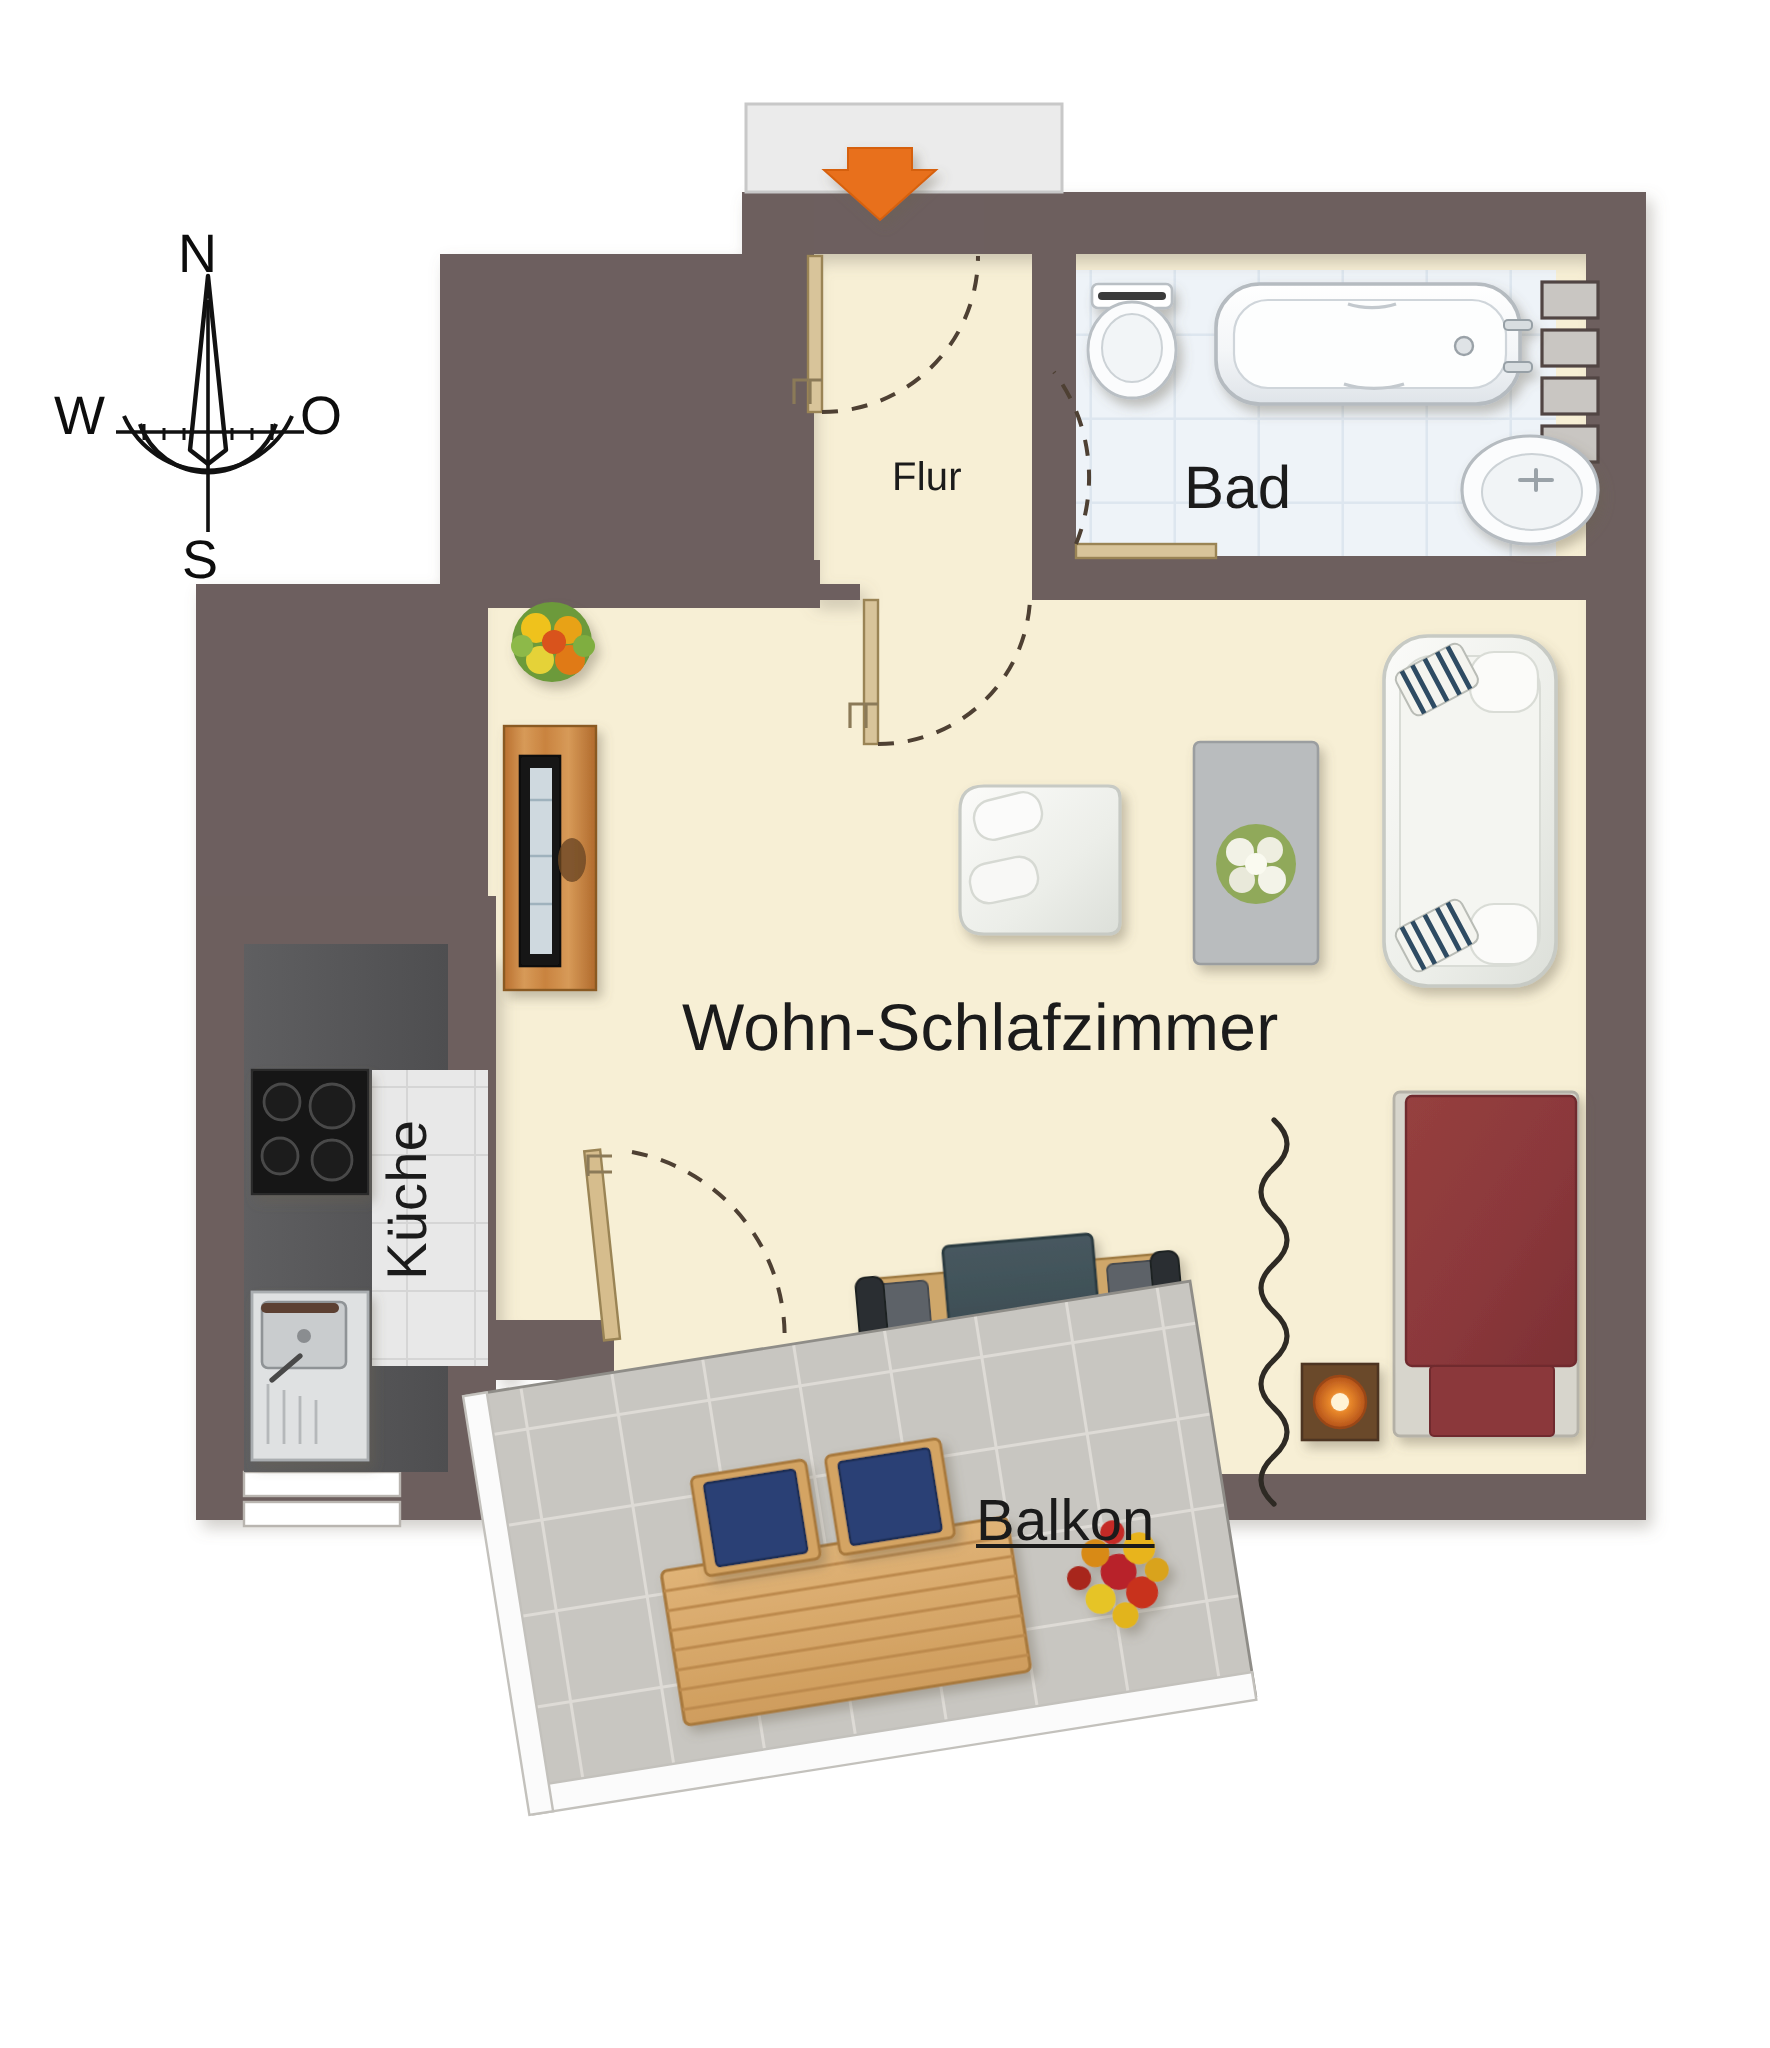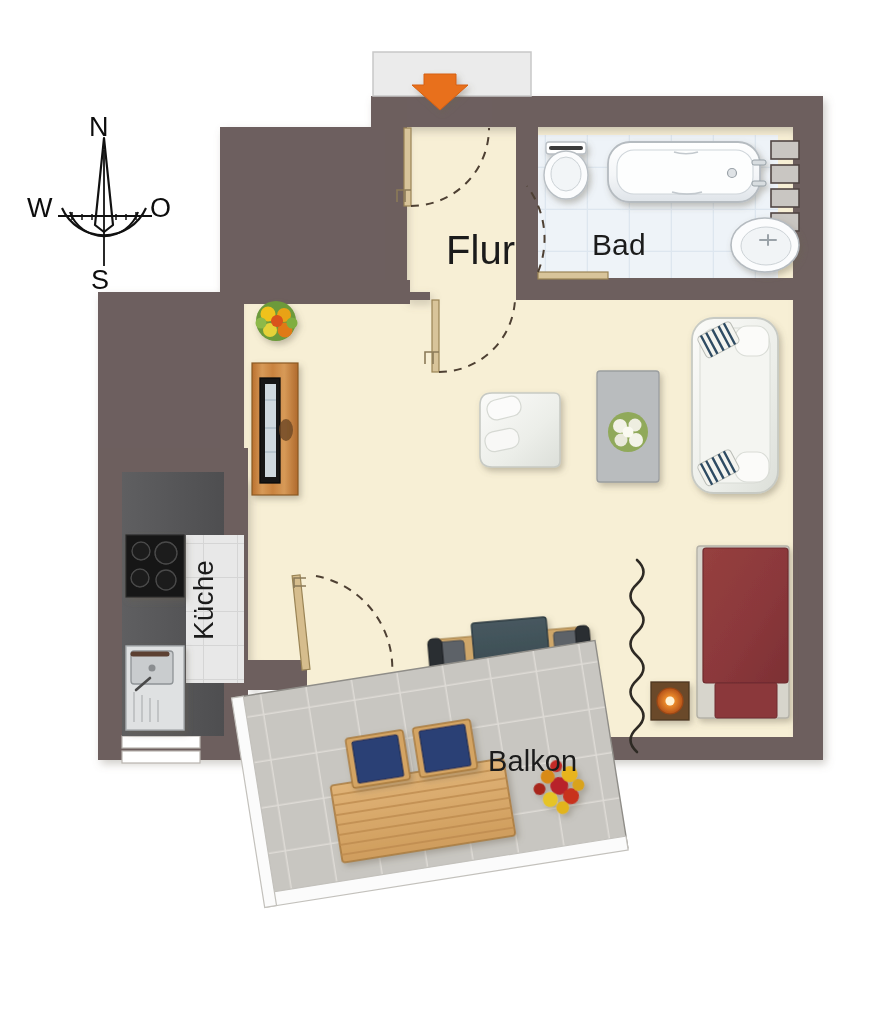--- a/index.html
+++ b/index.html
@@ -33,23 +33,23 @@
   
   .room-label {
     position: absolute;
     color: #1b1b1b;
     font-family: "Liberation Sans", sans-serif;
     font-weight: 400;
     white-space: nowrap;
     letter-spacing: 0.1px;
   }
   #label-wohn   { left: 341px; top: 495px; font-size: 33px; }
-  #label-flur   { left: 446px; top: 228px; font-size: 40px; }
+  #label-flur   { left: 446px; top: 228px; font-size: 20px; }
   #label-bad    { left: 592px; top: 228px; font-size: 30px; }
-  #label-balkon { left: 488px; top: 745px; font-size: 29px; }
+  #label-balkon { left: 488px; top: 745px; font-size: 29px; text-decoration: underline; }
   #label-kueche {
     left: 188px; top: 560px;
     font-size: 28px;
     writing-mode: vertical-rl;
     transform: rotate(180deg);
     transform-origin: center;
   }
 
   .compass-label {
     position: absolute;
@@ -418,20 +418,21 @@
       <line x1="104" y1="150" x2="104" y2="266" stroke="#111111" stroke-width="1.8"></line>
       <line x1="58" y1="216" x2="152" y2="216" stroke="#111111" stroke-width="1.8"></line>
 
       <path d="M62,208 A46,46 0 0 0 146,208" fill="none" stroke="#111111" stroke-width="2.1"></path>
       <path d="M70,212 A36,36 0 0 0 138,212" fill="none" stroke="#111111" stroke-width="2.1"></path>
 
       <path d="M72,212 v8 M82,214 v6 M92,214 v6 M116,214 v6 M126,214 v6 M136,212 v8" stroke="#111111" stroke-width="1.5"></path>
     </g>
   </svg>
 
+  <div class="room-label" id="label-wohn">Wohn-Schlafzimmer</div>
 
   <div class="room-label" id="label-flur">Flur</div>
 
   <div class="room-label" id="label-bad">Bad</div>
 
   <div class="room-label" id="label-kueche">Küche</div>
 
   <div class="room-label" id="label-balkon">Balkon</div>
 
   <div class="compass-label" id="compass-n">N</div>

